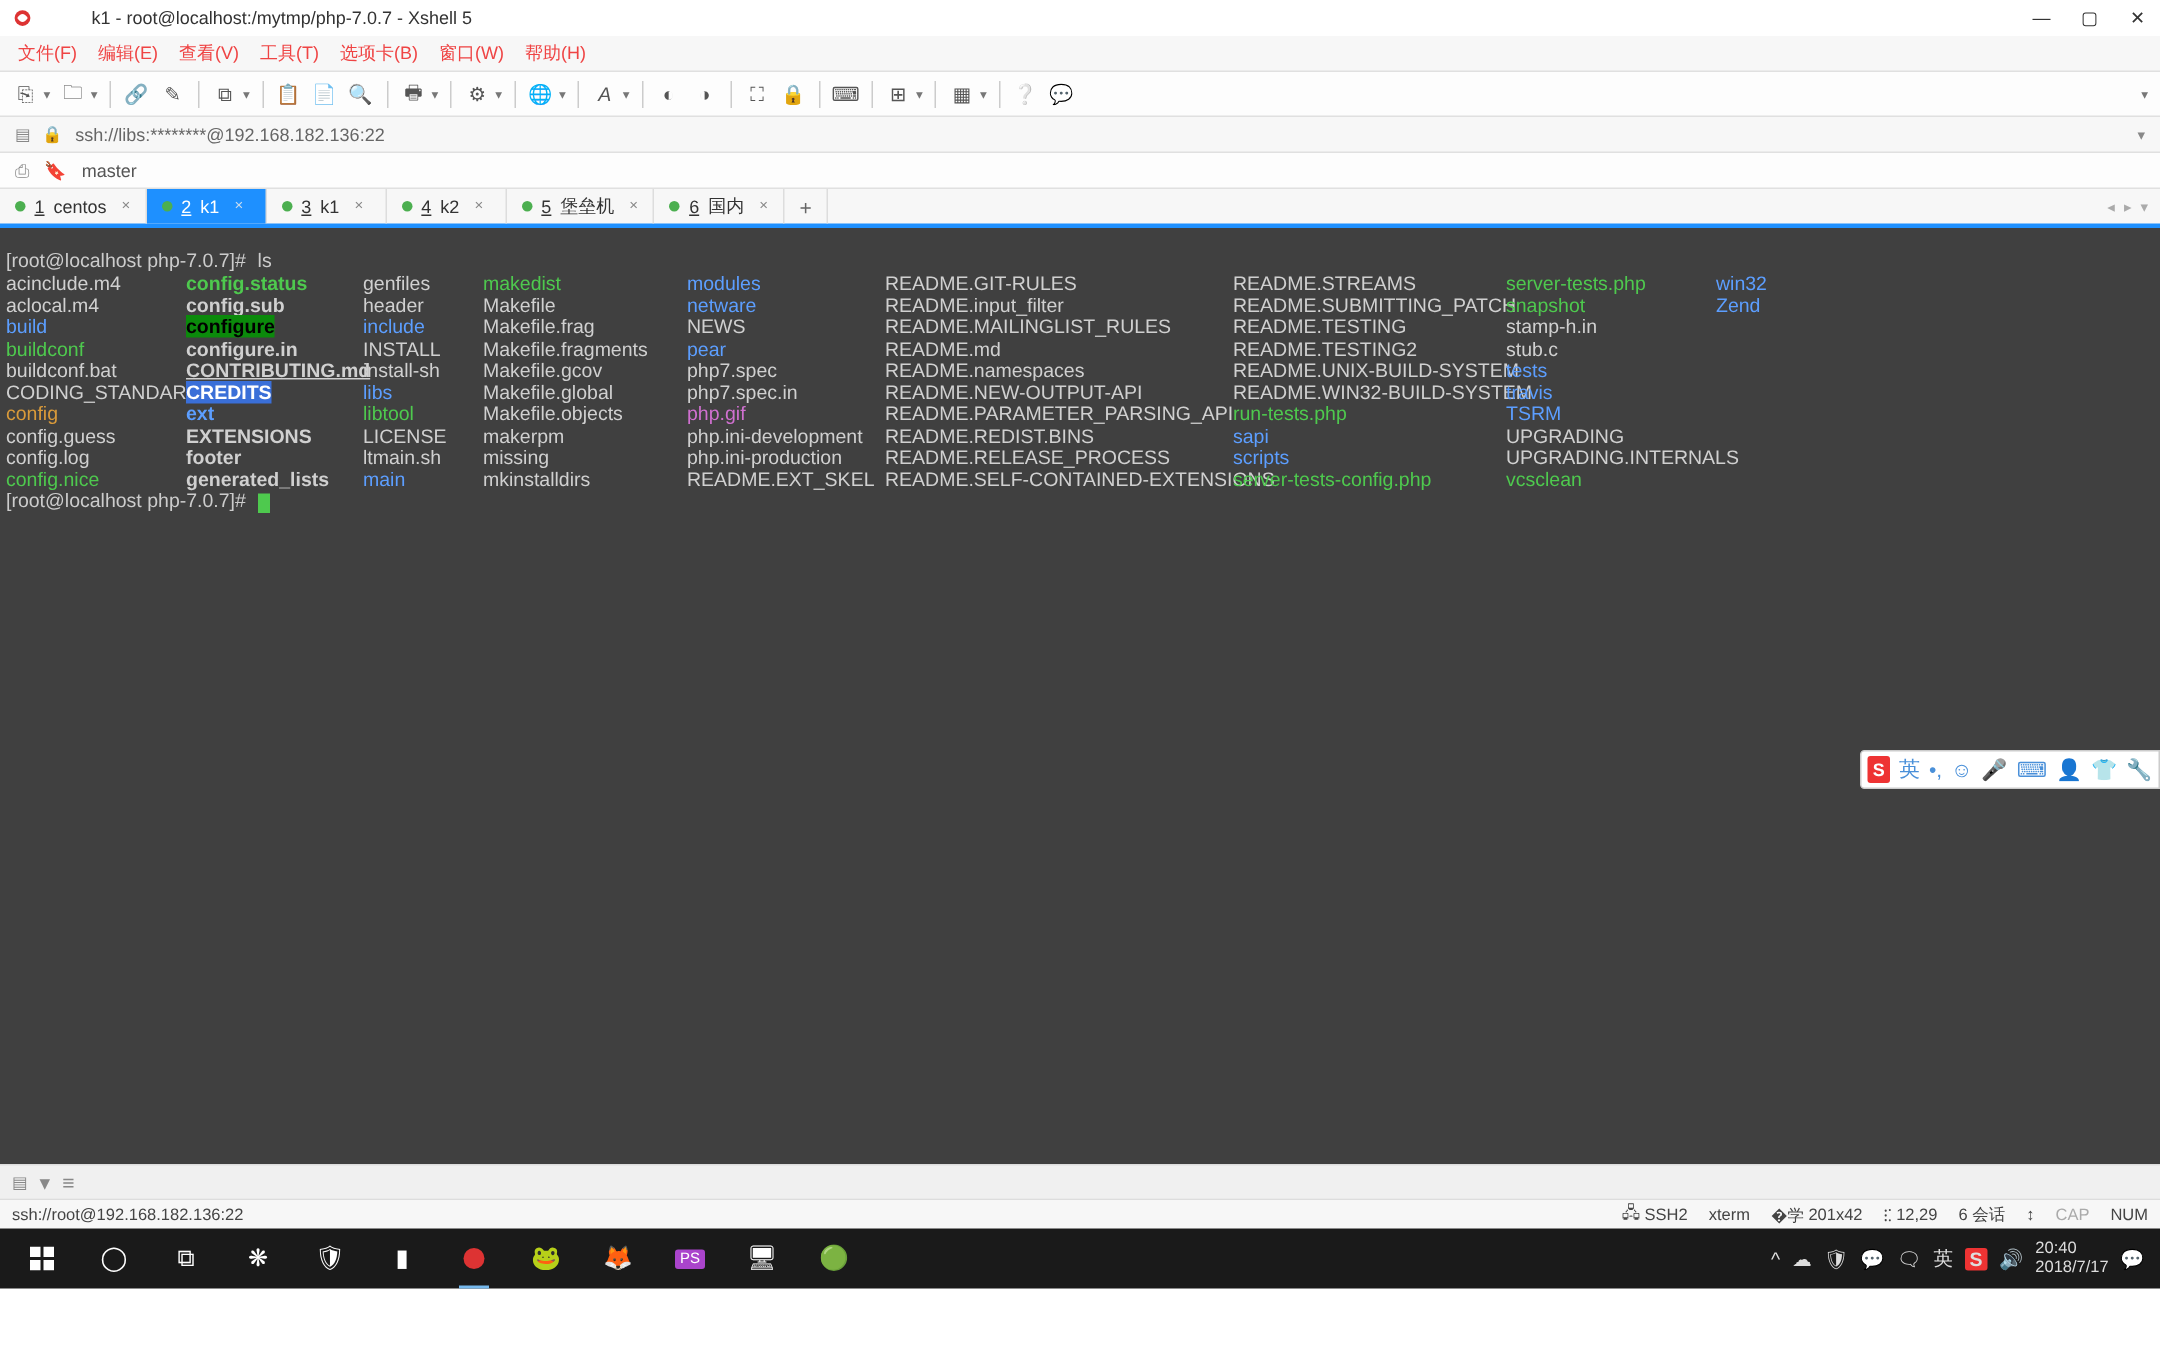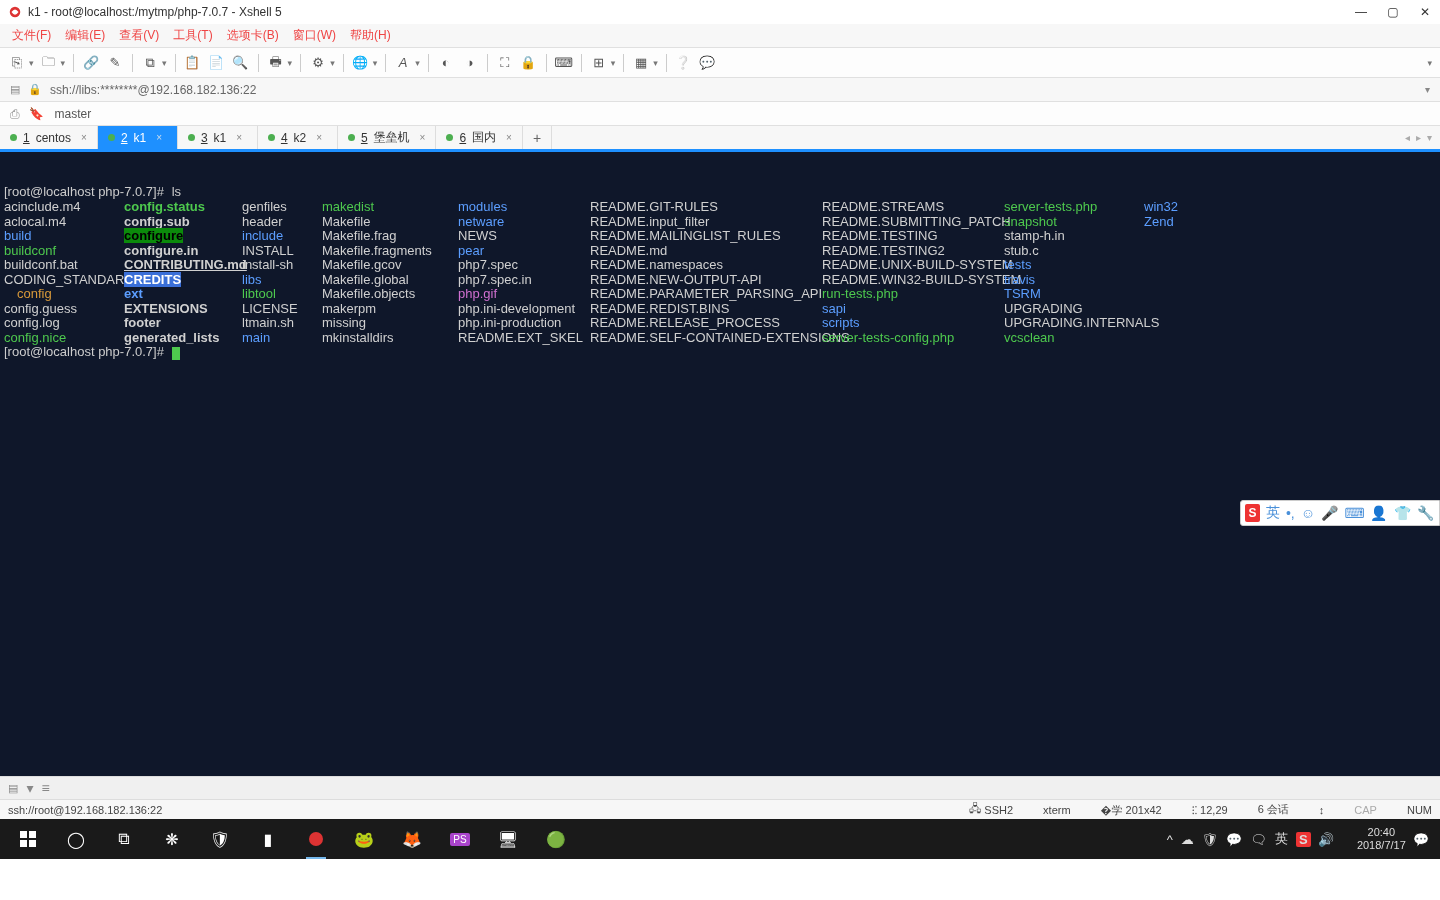--- a/index.html
+++ b/index.html
@@ -1,19 +1,19 @@
 <!DOCTYPE html>
 <html><head>
 <meta charset="utf-8">
 <style>
 * { margin: 0; padding: 0; box-sizing: border-box; font-family: "Microsoft YaHei", Tahoma, sans-serif; }
 body { width: 1440px; height: 900px; background: #fff; overflow: hidden; font-size: 12px; }
 
 
-.titlebar { height: 24px; background: #fff; display: flex; align-items: center; padding: 0 8px; }
+.titlebar { height: 24px; background: #fff; display: flex; align-items: center; padding: 0 8px; gap: 33px; }
 .titlebar .app-icon { width: 14px; height: 14px; margin-right: 6px; color: #d33; }
 .titlebar .title { flex: 1; font-size: 12px; color: #333; }
 .titlebar .winbtns { display: flex; gap: 18px; }
 .titlebar .winbtn { width: 14px; text-align: center; color: #333; }
 
 
 .menubar { height: 24px; background: #f7f7f7; display: flex; align-items: center; padding: 0 12px; gap: 14px; border-bottom: 1px solid #e0e0e0; }
 .menubar span { font-size: 12px; color: #ef4444; cursor: default; }
 
 
@@ -38,58 +38,58 @@
 .tab { min-width: 80px; padding: 0 10px; display: flex; align-items: center; gap: 6px; border-right: 1px solid #ddd; font-size: 12px; color: #333; position: relative; }
 .tab.active { background: #1e90ff; color: #fff; }
 .tab .dot { width: 7px; height: 7px; border-radius: 50%; background: #4caf50; }
 .tab .num { text-decoration: underline; }
 .tab .close { font-size: 10px; color: #888; margin-left: 4px; }
 .tab.active .close { color: #cde; }
 .tab.plus { min-width: 26px; justify-content: center; font-size: 14px; color: #666; }
 .tabnav { margin-left: auto; display: flex; align-items: center; padding: 0 8px; gap: 6px; color: #aaa; font-size: 10px; }
 
 
-.terminal { background: #0f172a; color: #ccc; font-family: Consolas, "Courier New", monospace; font-size: 13px; line-height: 14.5px; height: 624px; padding: 18px 4px; white-space: pre; overflow: hidden; }
+.terminal { background: #404040; color: #ccc; font-family: Consolas, "Courier New", monospace; font-size: 13px; line-height: 14.5px; height: 624px; padding: 0 4px; white-space: pre; overflow: hidden; }
 .terminal .prompt { color: #ccc; }
 .terminal .cmd { color: #ccc; }
 .terminal .c-green { color: #4ec94e; }
 .terminal .c-blue { color: #5c9eff; }
 .terminal .c-magenta { color: #d070d0; }
 .terminal .c-white { color: #d0d0d0; }
-.terminal .c-orange { color: #d99a3a; margin-left: 13px; }
+.terminal .c-orange { color: #d99a3a; }
 .terminal .bg-green { background: #0b8a0b; color: #000; }
 .terminal .bg-blue { background: #3a6fd8; color: #fff; }
 .terminal .cursor { display: inline-block; width: 8px; height: 13px; background: #4ec94e; vertical-align: text-bottom; }
 .terminal .row { display: flex; }
 .terminal .col { display: inline-block; }
 .col1 { width: 120px; } .col2 { width: 118px; font-weight: bold; } .col3 { width: 80px; } .col4 { width: 136px; } .col5 { width: 132px; } .col6 { width: 232px; } .col7 { width: 182px; } .col8 { width: 140px; } .col9 { width: 60px; }
 
 
 .inputbar { height: 23px; background: #f0f0f0; display: flex; align-items: center; padding: 0 8px; gap: 8px; border-top: 1px solid #ddd; }
 .inputbar .icon { color: #888; font-size: 11px; }
 .inputbar .txt { color: #888; font-size: 12px; flex: 1; }
 .inputbar .menu { color: #888; font-size: 14px; }
 
 
-.statusbar { height: 20px; background: #f7f7f7; display: flex; align-items: center; padding: 0 8px; font-size: 11px; color: #444; border-top: 1px solid #ddd; gap: 16px; }
+.statusbar { height: 20px; background: #f7f7f7; display: flex; align-items: center; padding: 0 8px; font-size: 11px; color: #444; border-top: 1px solid #ddd; }
 .statusbar .left { flex: 1; }
 .statusbar .seg { margin-left: 14px; display: inline-flex; align-items: center; gap: 3px; }
 
 
 .ime { position: absolute; right: 0; top: 500px; width: 200px; height: 26px; background: #fff; border: 1px solid #ccc; border-radius: 3px 0 0 3px; display: flex; align-items: center; padding: 0 4px; gap: 6px; }
 .ime .sicon { width: 18px; height: 18px; background: #e33; color: #fff; font-size: 12px; display: flex; align-items: center; justify-content: center; border-radius: 2px; font-weight: bold; }
 .ime .i { color: #4a90d9; font-size: 14px; }
 
 
 .taskbar { height: 40px; background: #1a1a1a; display: flex; align-items: center; padding: 0 4px; position: relative; }
 .taskbar .tb { width: 48px; height: 40px; display: flex; align-items: center; justify-content: center; color: #fff; font-size: 16px; position: relative; }
 .taskbar .tb.active::after { content: ""; position: absolute; bottom: 0; left: 14px; right: 14px; height: 2px; background: #76b9ed; }
 .taskbar .tray { margin-left: auto; display: flex; align-items: center; gap: 8px; padding-right: 6px; color: #ddd; font-size: 11px; }
 .taskbar .tray .ticon { font-size: 13px; }
-.taskbar .clock { text-align: center; line-height: 13px; margin-left: 14px; }
+.taskbar .clock { text-align: left; line-height: 13px; }
 </style>
 </head>
 <body>
 
 <div class="titlebar">
   <span class="app-icon">
     <svg width="14" height="14" viewBox="0 0 16 16">
         <circle cx="8" cy="8" r="6" fill="#d33"></circle>
         <path d="M4 8 Q8 2 12 8 Q8 14 4 8" fill="#fff"></path>
       </svg>

